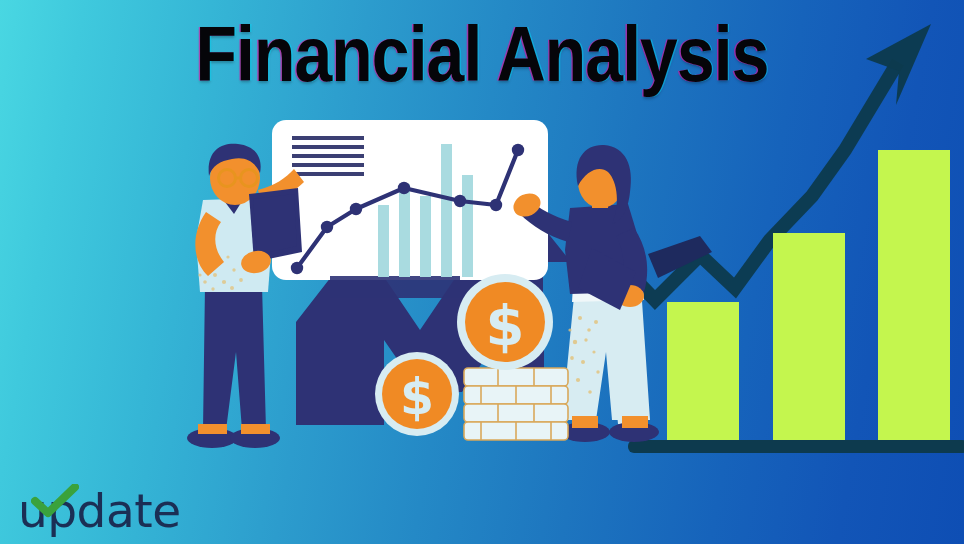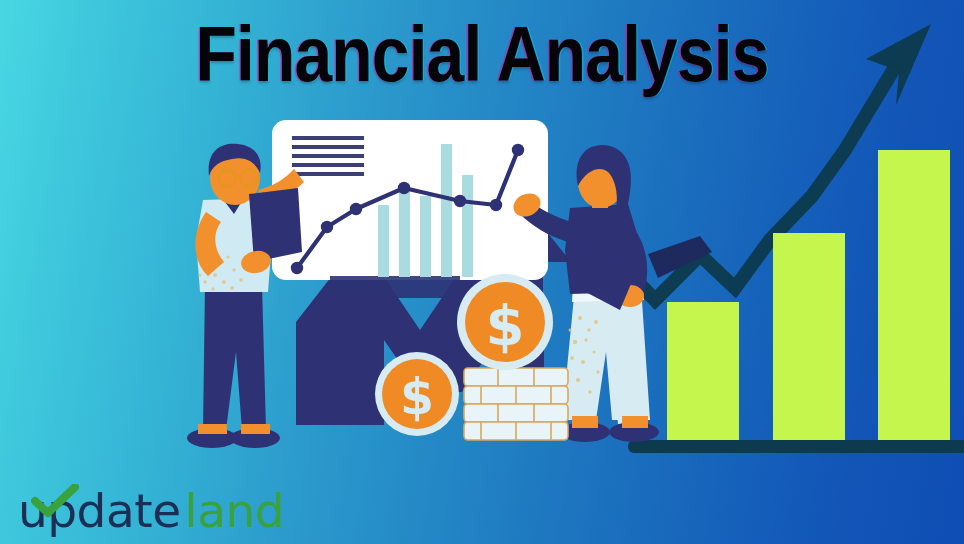--- a/index.html
+++ b/index.html
@@ -257,16 +257,15 @@
     </g>
   </svg>
 
   <div class="title">Financial Analysis</div>
 
   <div class="logo">
     <svg class="logo-check" width="48" height="34" viewBox="0 0 48 34" xmlns="http://www.w3.org/2000/svg">
       <path d="M4 17 L17 29 L44 3" fill="none" stroke="#3aa23c" stroke-width="8" stroke-linecap="round" stroke-linejoin="round"></path>
     </svg>
     <span class="logo-word logo-update">update</span>
-    <span class="logo-word logo-land">land</span>
   </div>
 
 </div>
 
 </body></html>

